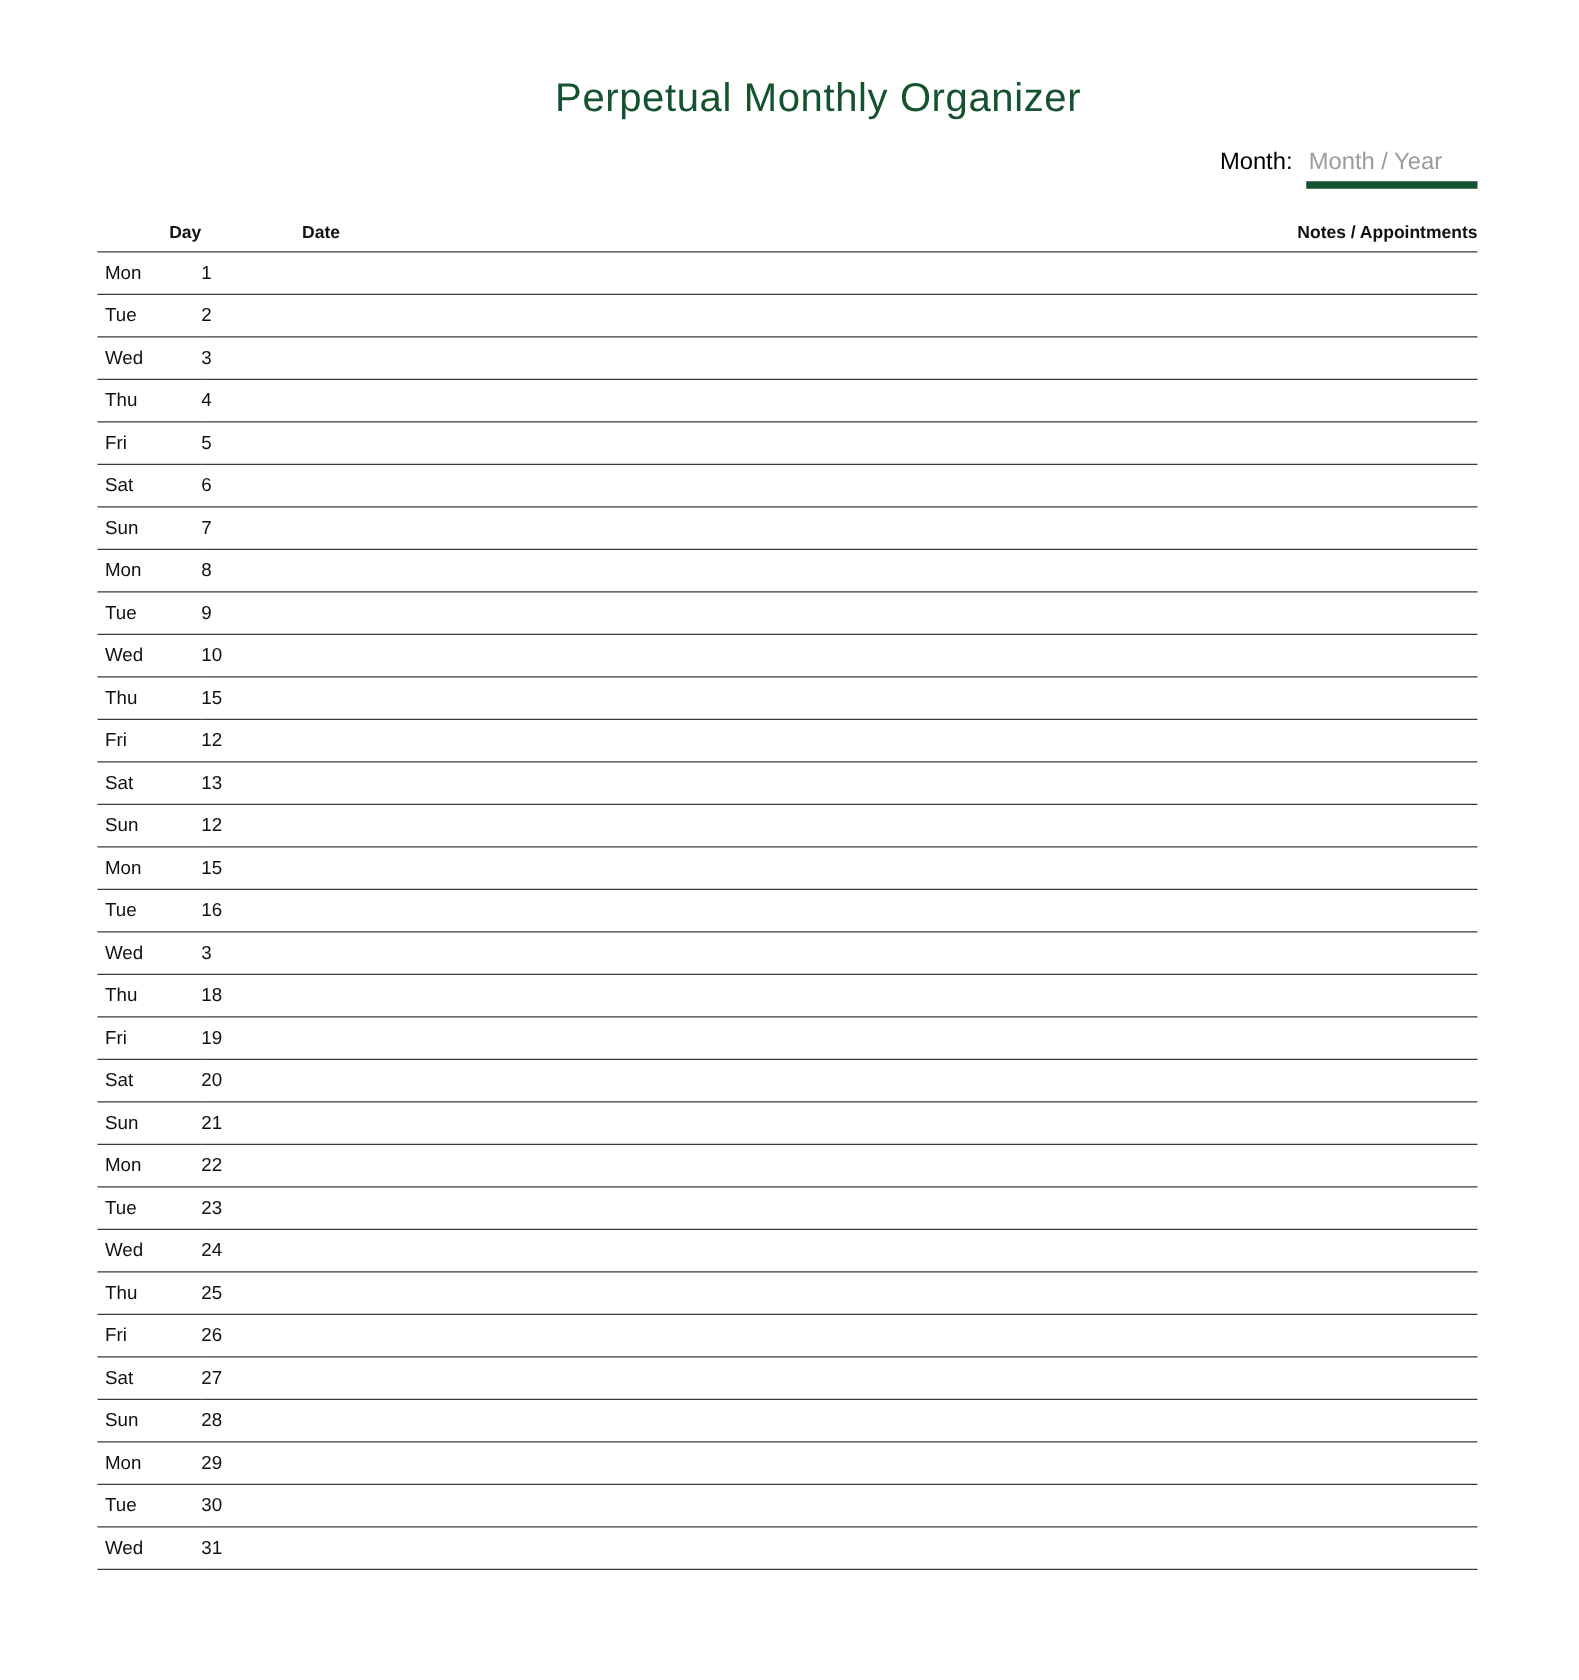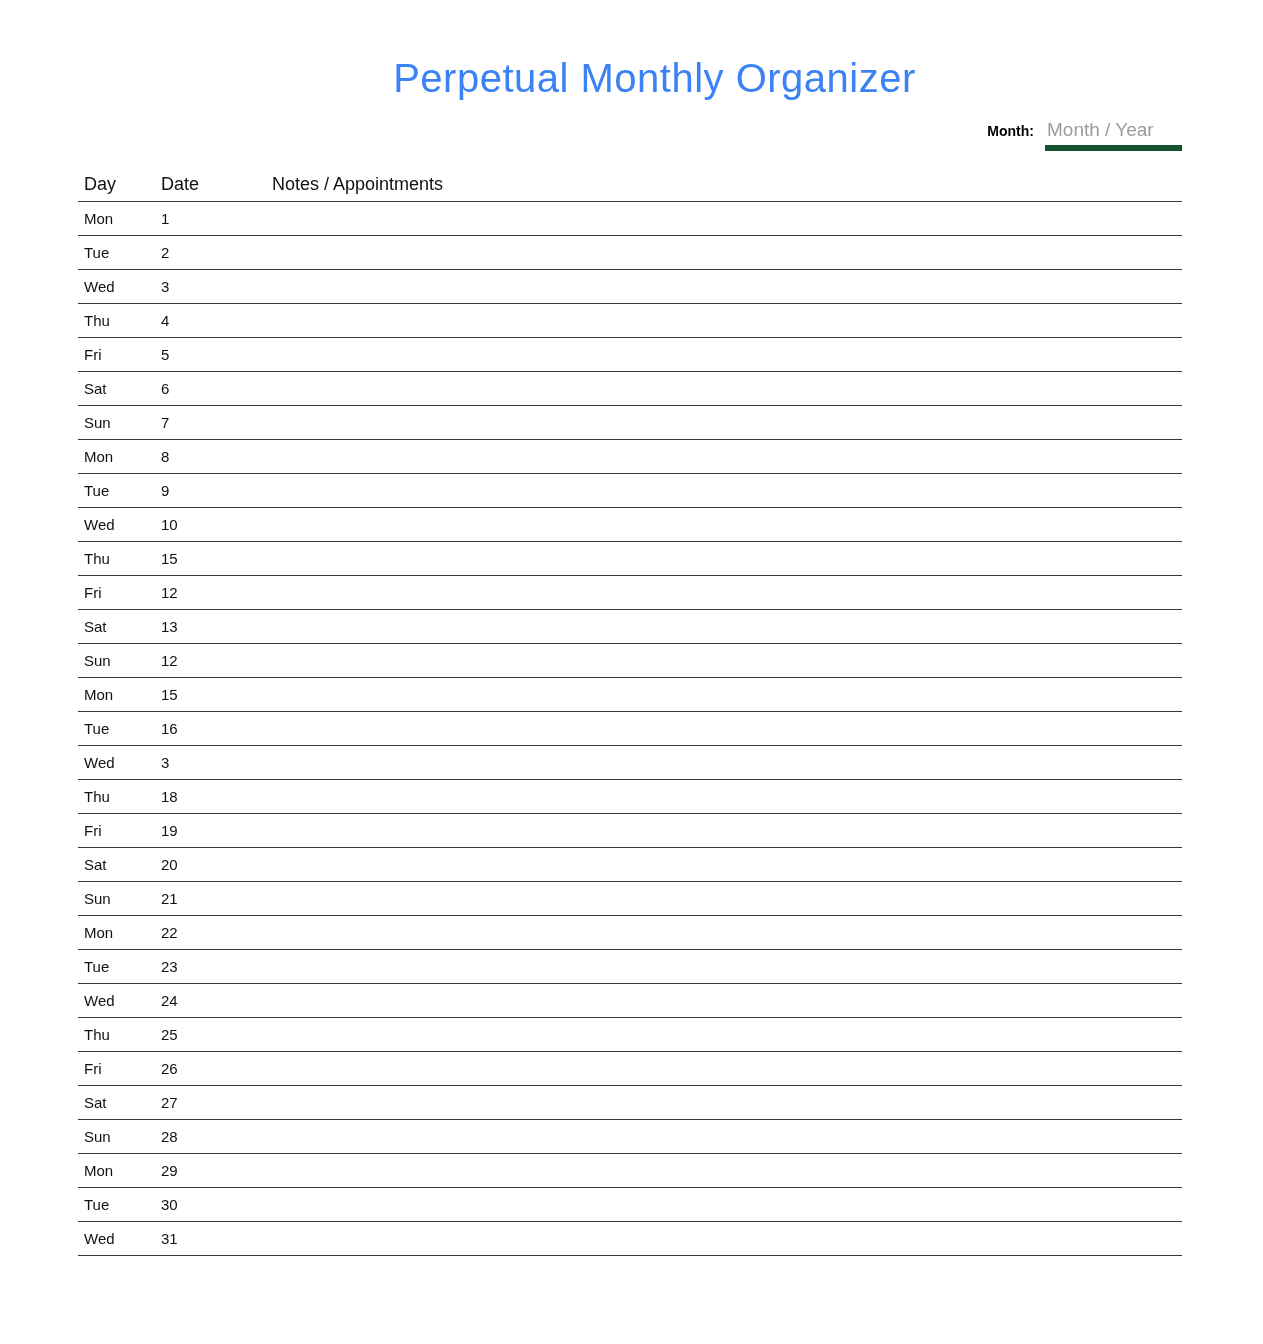--- a/index.html
+++ b/index.html
@@ -13,39 +13,39 @@
   body{font-family:"Liberation Sans","DejaVu Sans",sans-serif;color:var(--text);}
   .page{
     position:relative;
     width:1263px;
     height:1344px;
     background:var(--bg);
     overflow:hidden;
   }
   .title{
     margin:58px 0 0 0;
-    font-size:40px;
+    font-size:32px;
     font-weight:400;
     line-height:40px;
     text-align:center;
-    color:#3b82f6;
+    color:#14532d;
     letter-spacing:.5px;
     padding-left:46px;
   }
   .month-row{
     width:1104px;
     margin:21px 0 0 78px;
     display:flex;
     justify-content:flex-end;
     align-items:baseline;
     gap:11px;
   }
   .month-label{
-    font-size:14px;
-    font-weight:700;
+    font-size:19px;
+    font-weight:400;
     color:#000;
   }
   .month-input{
     width:137px;
     border:none;
     border-bottom:6px solid #14532d;
     outline:none;
     font-family:"Liberation Sans","DejaVu Sans",sans-serif;
     font-size:19px;
     color:var(--text);
@@ -54,24 +54,24 @@
   }
   .month-input::placeholder{color:var(--placeholder);opacity:1;}
   table.organizer{
     width:1104px;
     margin:18px 0 0 78px;
     border-collapse:collapse;
     table-layout:fixed;
   }
   table.organizer th{
     height:32px;
-    text-align:left;
+    text-align:right;
     vertical-align:middle;
-    font-size:18px;
-    font-weight:400;
+    font-size:14px;
+    font-weight:700;
     border-bottom:1px solid var(--line);
     white-space:nowrap;
   }
   table.organizer td{
     height:34px;
     vertical-align:middle;
     font-size:15px;
     border-bottom:1px solid var(--line);
     white-space:nowrap;
     overflow:hidden;

